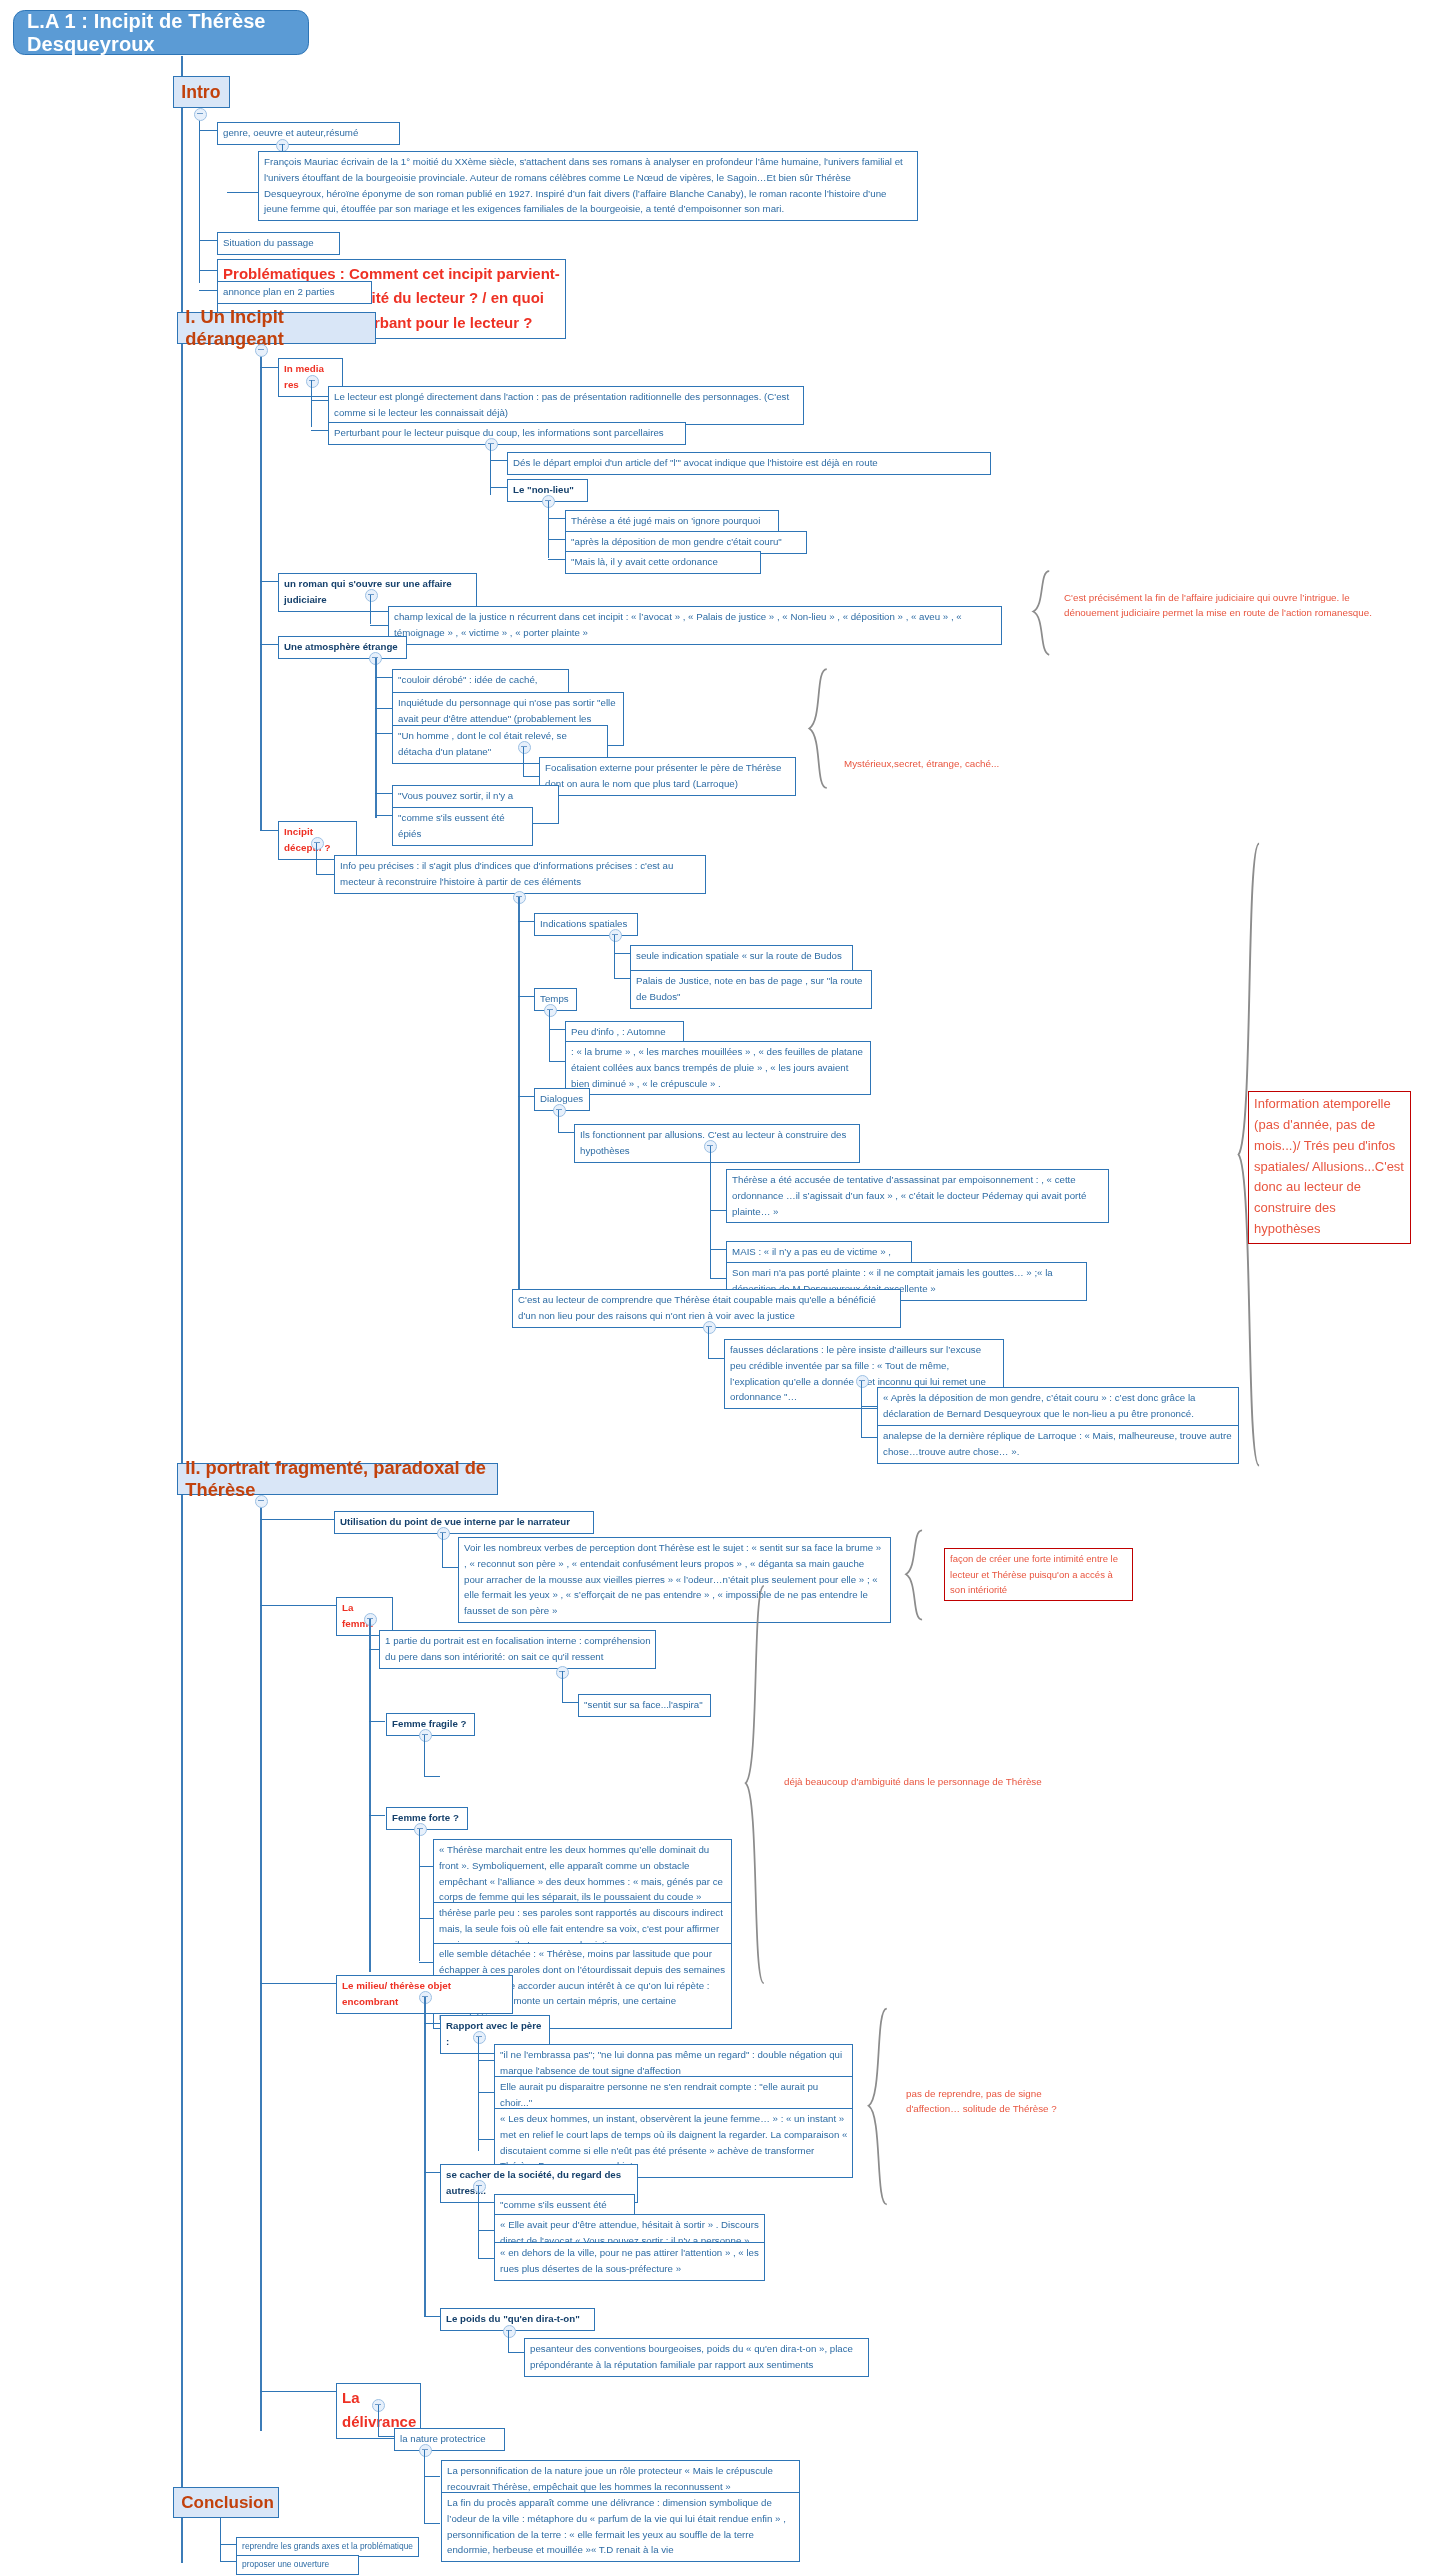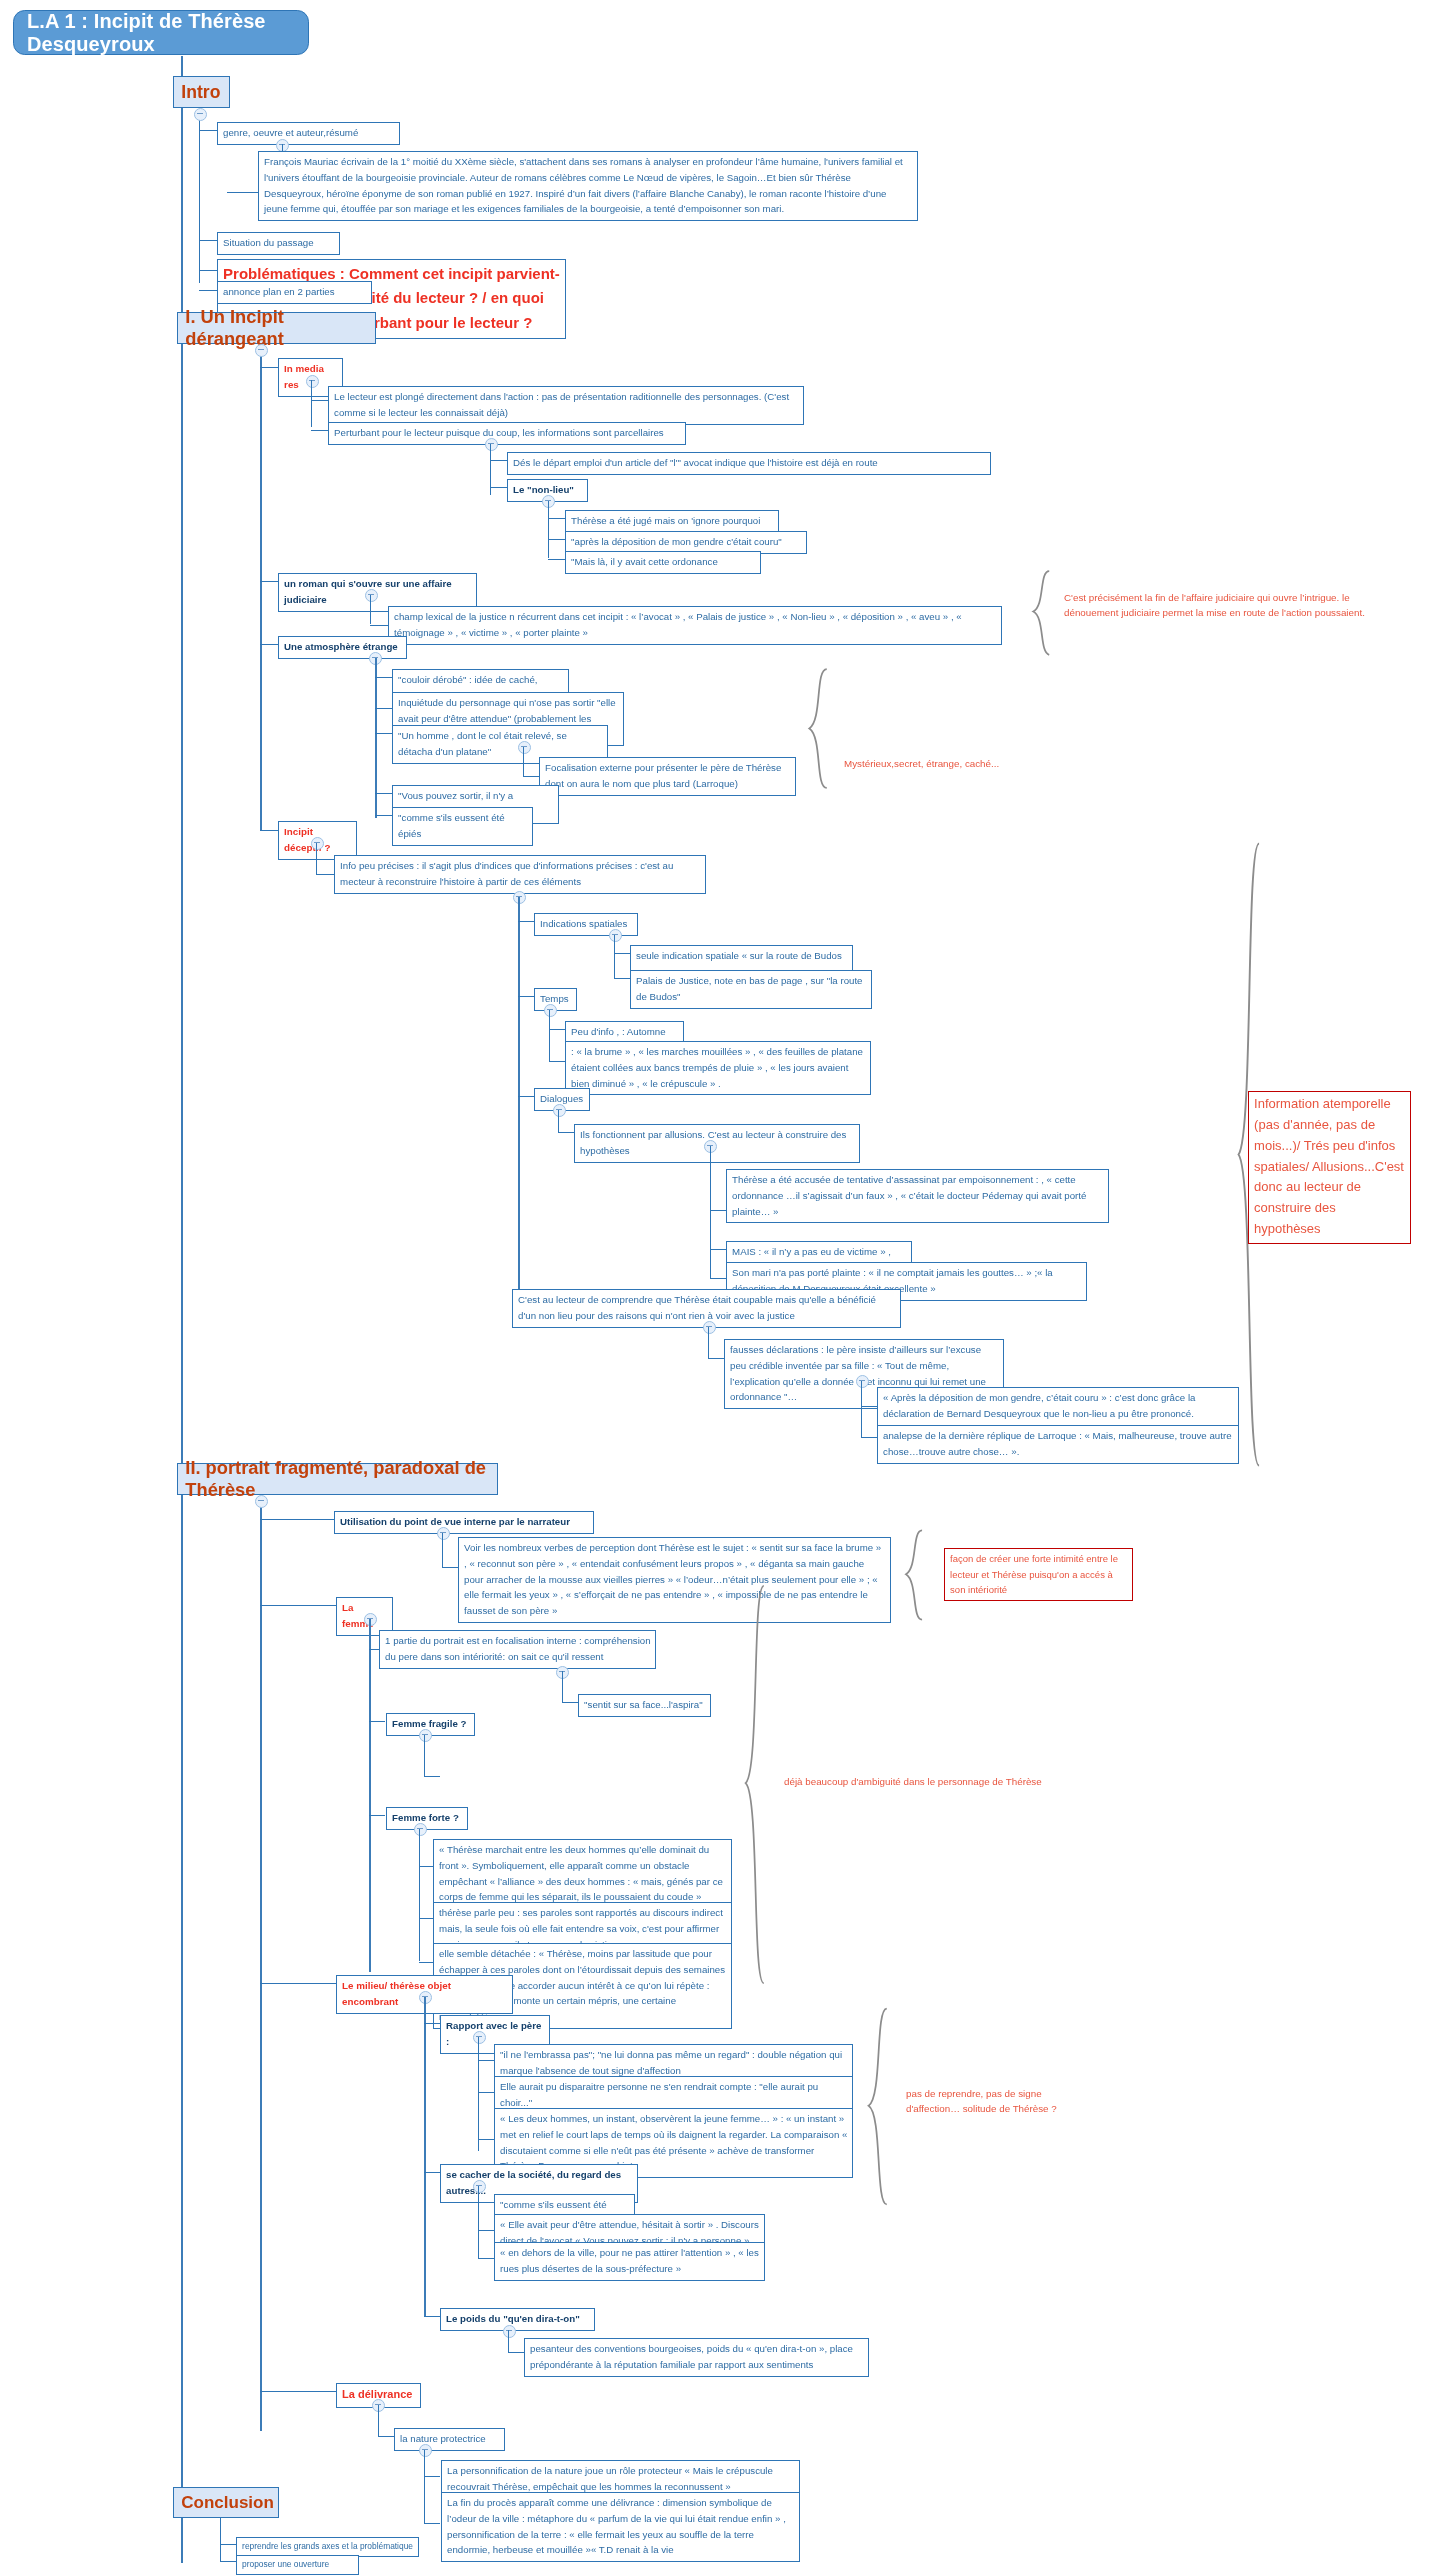--- a/index.html
+++ b/index.html
@@ -183,21 +183,21 @@
   <div class="node box" style="left:388px;top:606px;width:614px;">
     <span>champ lexical de la justice n récurrent dans cet incipit : « l’avocat »  , « Palais de justice »  , « Non-lieu »  , « déposition »  , « aveu »  , « témoignage »  , « victime »  , « porter plainte »</span>
   </div>
 
   <div class="brace" style="left:1029px;top:569px;">
     <svg width="26" height="88" viewBox="0 0 36 120">
       <path d="M28 2 C14 2 22 50 6 58 C22 66 14 114 28 118" fill="none" stroke="#8C8C8C" stroke-width="2.4"></path>
     </svg>
   </div>
   <div class="freetext" style="left:1064px;top:590px;width:315px;">
-    <span>C'est précisément la fin de l'affaire judiciaire qui ouvre   l’intrigue. le dénouement  judiciaire permet la mise en route de l'action poussaient.</span>
+    <span>C'est précisément la fin de l'affaire judiciaire qui ouvre   l’intrigue. le dénouement  judiciaire permet la mise en route de l'action romanesque.</span>
   </div>
 
   <div class="h" style="left:260px;top:644px;width:17.6px;"></div>
   <div class="node box b" style="left:278px;top:636px;width:129px;">
     <span>Une atmosphère étrange</span>
   </div>
   <div class="bub" style="left:369px;top:652px;"></div>
   <div class="v thick" style="left:375px;top:658px;height:160px;"></div>
 
   <div class="h" style="left:375px;top:677px;width:17.6px;"></div>
@@ -487,21 +487,21 @@
     <span>Le poids du "qu'en dira-t-on"</span>
   </div>
   <div class="bub" style="left:503px;top:2325px;"></div>
   <div class="v" style="left:508px;top:2330px;height:22px;"></div>
   <div class="h" style="left:508px;top:2352px;width:16px;"></div>
   <div class="node box" style="left:524px;top:2338px;width:345px;">
     <span>pesanteur des conventions bourgeoises, poids du « qu'en dira-t-on », place prépondérante à la réputation familiale par rapport aux sentiments</span>
   </div>
 
   <div class="h" style="left:260px;top:2391px;width:17.6px;"></div>
-  <div class="node box red" style="left:336px;top:2383px;width:85px;font-size:11px;">
+  <div class="node box red" style="left:336px;top:2383px;width:85px;font-size:15px;">
     <span>La délivrance</span>
   </div>
   <div class="h" style="left:278px;top:2391px;width:59px;"></div>
   <div class="bub" style="left:372px;top:2399px;"></div>
   <div class="v" style="left:378px;top:2405px;height:31px;"></div>
 
   <div class="h" style="left:378px;top:2436px;width:16px;"></div>
   <div class="node box" style="left:394px;top:2428px;width:111px;">
     <span>la nature protectrice</span>
   </div>

